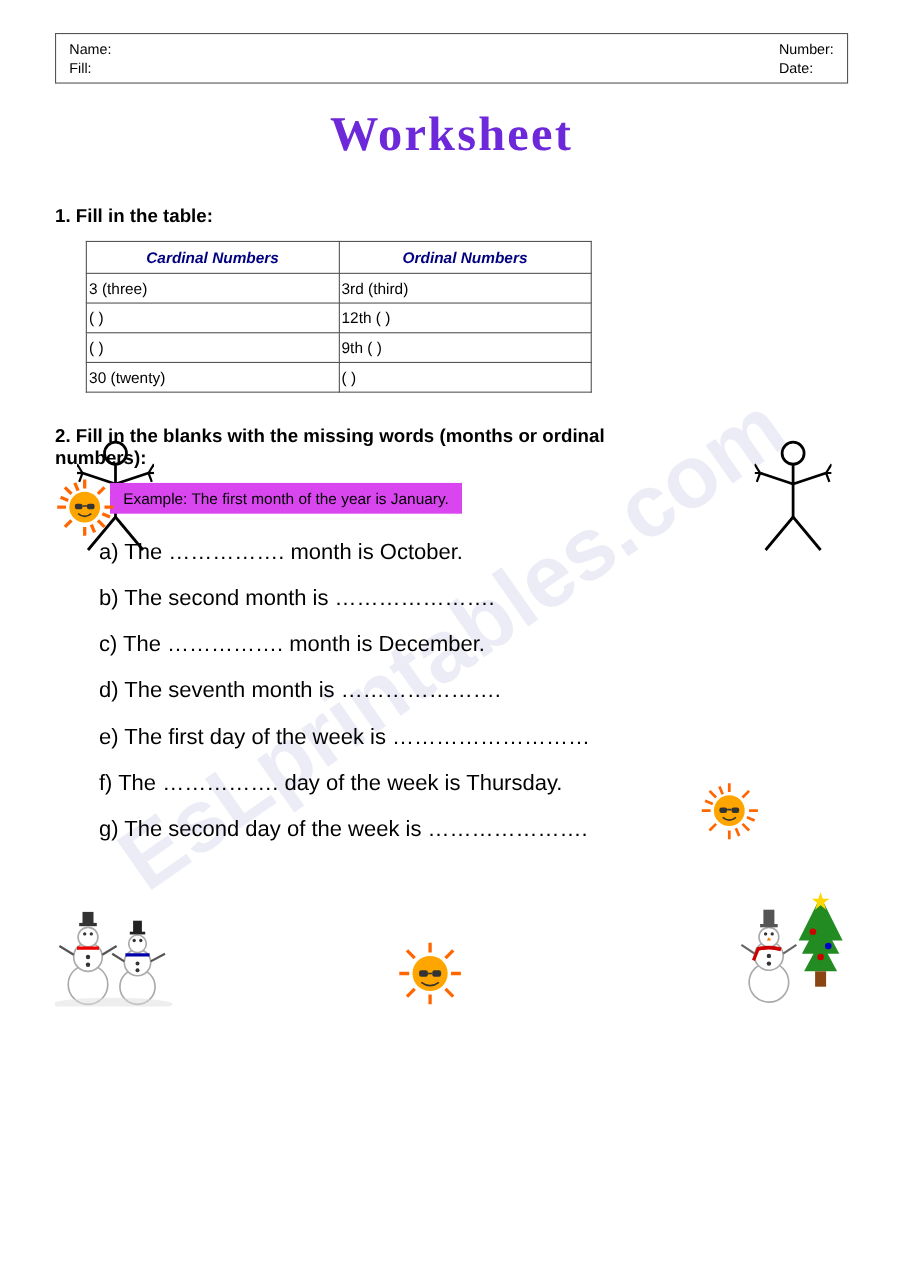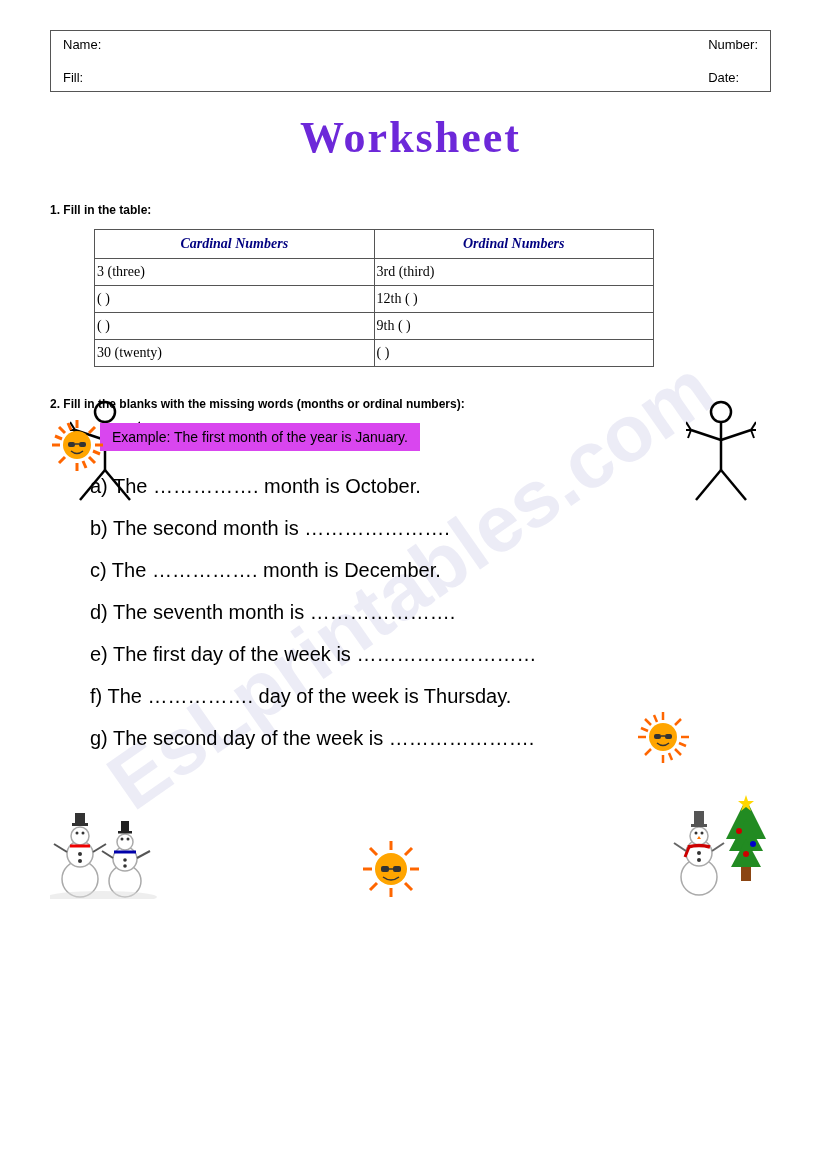--- a/index.html
+++ b/index.html
@@ -39,53 +39,53 @@
       padding: 6px 12px;
       display: flex;
       justify-content: space-between;
       margin-bottom: 20px;
       font-size: 13px;
       font-family: Arial, sans-serif;
     }
     .header-left, .header-right {
       display: flex;
       flex-direction: column;
-      gap: 18px;
+      gap: 2px;
     }
 
     
     .worksheet-title {
       text-align: center;
       font-size: 44px;
       font-weight: bold;
       color: #6d28d9;
       font-family: 'Comic Sans MS', cursive;
       margin-bottom: 40px;
       letter-spacing: 2px;
     }
 
     
     .section {
       margin-bottom: 30px;
     }
 
     .section-heading {
-      font-size: 12px;
+      font-size: 17px;
       font-weight: bold;
       margin-bottom: 12px;
       font-family: Arial, sans-serif;
     }
 
     
     .numbers-table {
       border-collapse: collapse;
-      margin-left: 44px;
-      width: 560px;
+      margin-left: 28px;
+      width: 460px;
       font-size: 14px;
-      font-family: Liberation Serif, serif;
+      font-family: Liberation Sans, sans-serif;
     }
     .numbers-table th {
       border: 1.5px solid #555;
       padding: 6px 10px;
       background: #fff;
       font-weight: bold;
       font-style: italic;
       text-align: center;
       color: #000080;
     }

